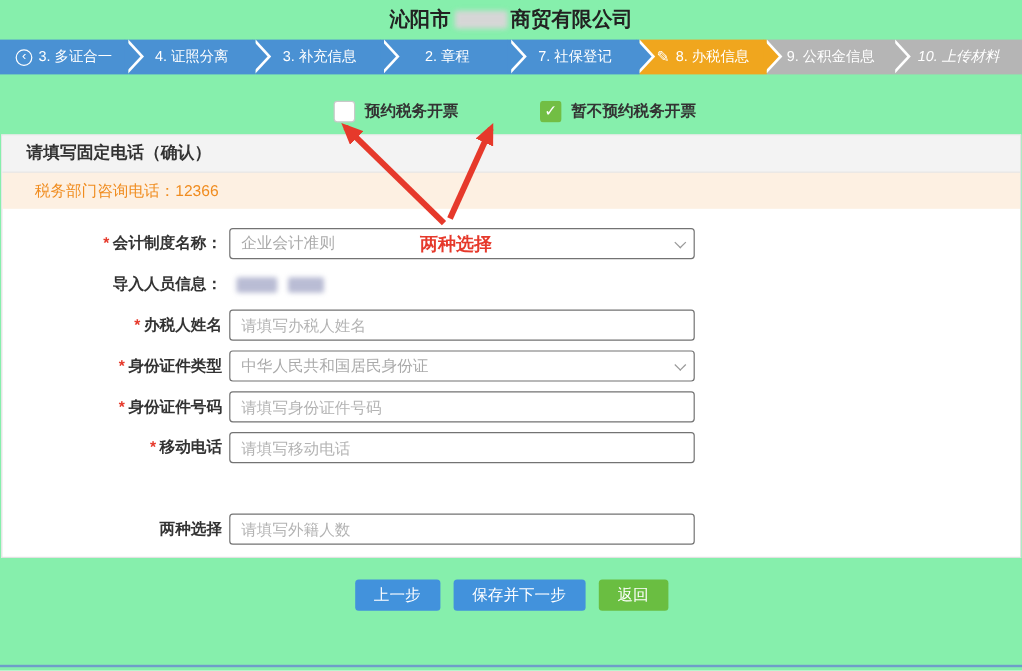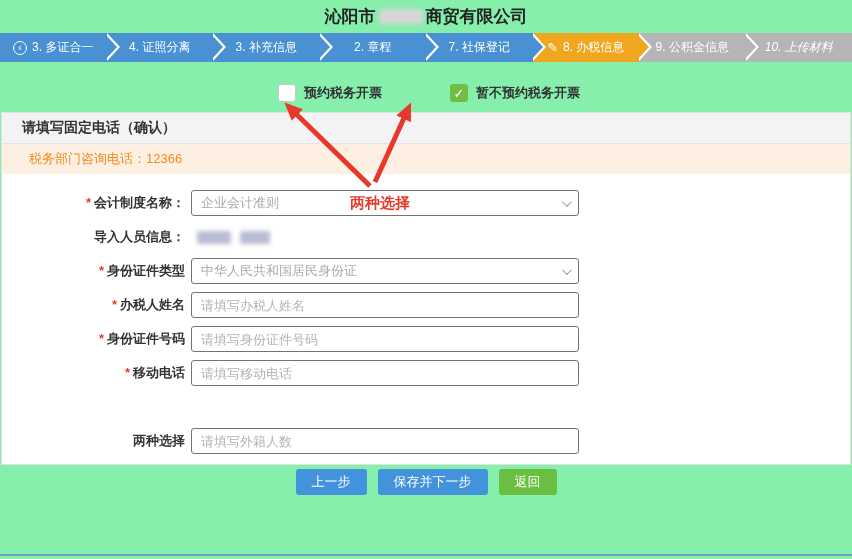--- a/index.html
+++ b/index.html
@@ -65,21 +65,21 @@
   .f-input::placeholder { color:#b3b3b3; opacity:1; }
   .f-select { display:flex; align-items:center; justify-content:space-between; cursor:pointer; }
   .caret { width:7px; height:7px; border-right:1.5px solid #999; border-bottom:1.5px solid #999;
     transform:rotate(45deg) translateY(-2px); }
   .redacted { display:flex; gap:9px; padding-left:6px; }
   .redacted span { display:inline-block; height:13px; border-radius:2px;
     background:#b9bcd4; filter:blur(2px); }
   .redacted .r1 { width:34px; } .redacted .r2 { width:30px; }
 
   
-  .btn-row { display:flex; justify-content:center; gap:11px; margin-top:4px; }
+  .btn-row { display:flex; justify-content:center; gap:11px; margin-top:18px; }
   .btn { height:26px; border:none; border-radius:3px; color:#fff; font-size:13px;
     padding:0 16px; cursor:pointer; font-family:"Liberation Sans","DejaVu Sans",sans-serif; }
 
   .bottom-line { position:absolute; left:0; bottom:3px; width:852px; height:2px; background:#6e9dc9; }
 
   
   .anno-svg { position:absolute; left:0; top:0; width:852px; height:559px; pointer-events:none; }
   .anno-text { position:absolute; left:350px; top:194px; font-size:15px; font-weight:bold;
     pointer-events:none; }
 </style>
@@ -154,32 +154,32 @@
         <div class="frow">
           <div class="flabel">导入人员信息：</div>
           <div class="fvalue">
             <div class="redacted">
               <span class="r1"></span>
               <span class="r2"></span>
             </div>
           </div>
         </div>
         <div class="frow">
+          <div class="flabel"><span class="star">*</span>办税人姓名</div>
+          <div class="fvalue">
+            <input class="f-input" type="text" placeholder="请填写办税人姓名" style="">
+          </div>
+        </div>
+        <div class="frow">
           <div class="flabel"><span class="star">*</span>身份证件类型</div>
           <div class="fvalue">
             <div class="f-select">
               <span>中华人民共和国居民身份证</span>
               <span class="caret"></span>
             </div>
-          </div>
-        </div>
-        <div class="frow">
-          <div class="flabel"><span class="star">*</span>办税人姓名</div>
-          <div class="fvalue">
-            <input class="f-input" type="text" placeholder="请填写办税人姓名" style="">
           </div>
         </div>
         <div class="frow">
           <div class="flabel"><span class="star">*</span>身份证件号码</div>
           <div class="fvalue">
             <input class="f-input" type="text" placeholder="请填写身份证件号码" style="">
           </div>
         </div>
         <div class="frow">
           <div class="flabel"><span class="star">*</span>移动电话</div>

